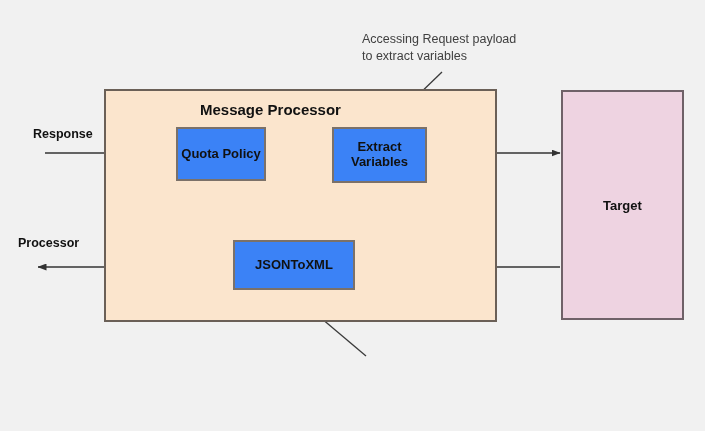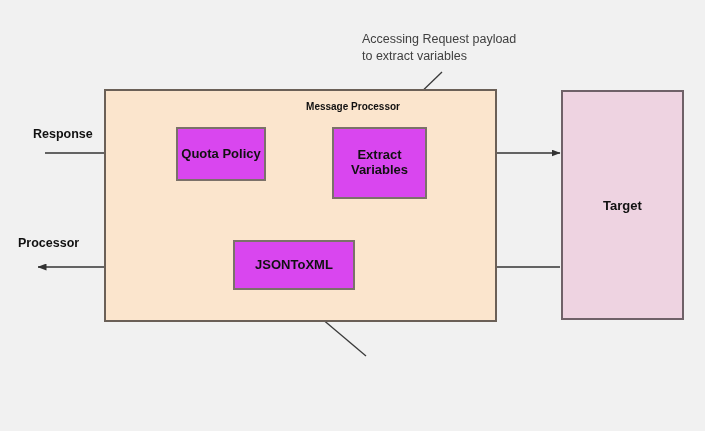--- a/index.html
+++ b/index.html
@@ -33,21 +33,21 @@
     align-items: center;
     justify-content: center;
     text-align: center;
   }
   .container-box {
     border: 2px solid #6b6057;
     background: #fbe5cd;
   }
   .policy-box {
     border: 2px solid #7b7169;
-    background: #d946ef;
+    background: #3b82f6;
     color: #111111;
     font-weight: bold;
     font-size: 13px;
     line-height: 1.15;
   }
   .target-box {
     border: 2px solid #6f6168;
     background: #eed3e1;
     color: #111111;
     font-weight: bold;
@@ -57,36 +57,36 @@
     left: 104px;
     top: 89px;
     width: 393px;
     height: 233px;
   }
   #message-processor-title {
     position: absolute;
     left: 200px;
     top: 101px;
     width: 200px;
-    text-align: right;
+    text-align: left;
     font-weight: bold;
-    font-size: 10px;
+    font-size: 15px;
     color: #111111;
   }
   #quota-policy {
     left: 176px;
     top: 127px;
     width: 90px;
     height: 54px;
   }
   #extract-variables {
     left: 332px;
     top: 127px;
     width: 95px;
-    height: 72px;
+    height: 56px;
   }
   #jsontoxml {
     left: 233px;
     top: 240px;
     width: 122px;
     height: 50px;
   }
   #target {
     left: 561px;
     top: 90px;

